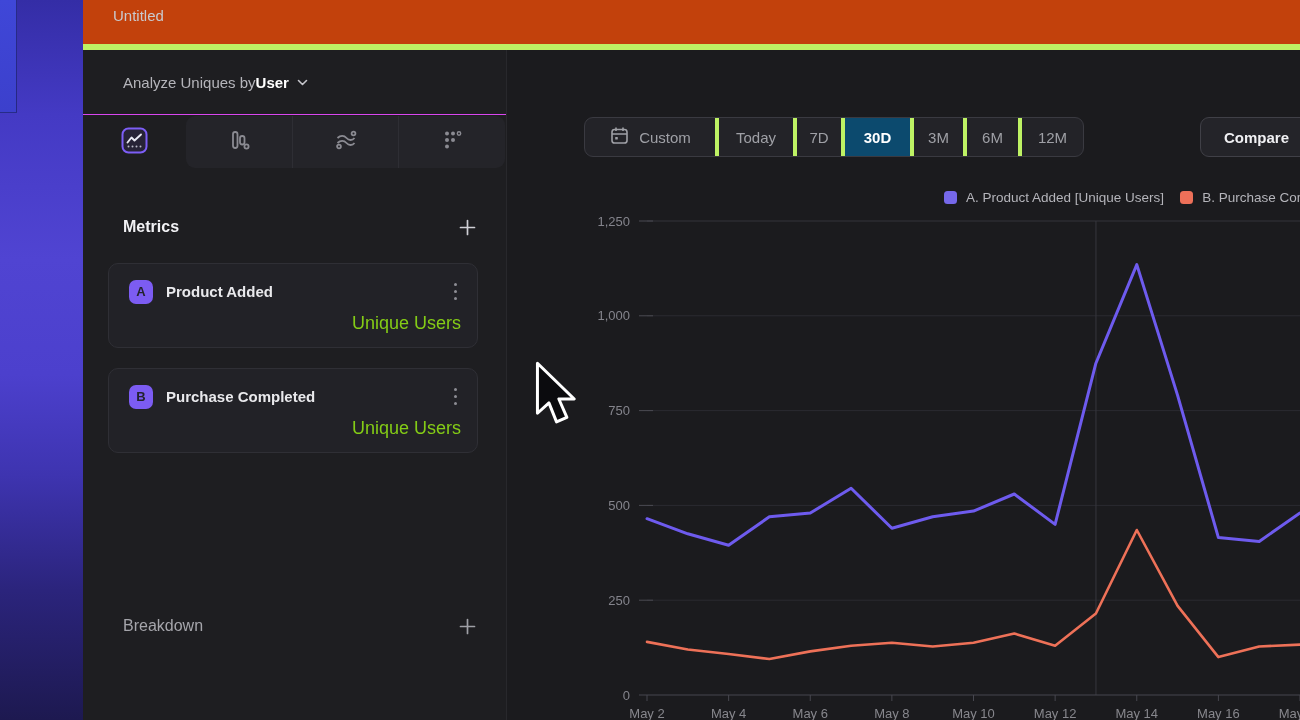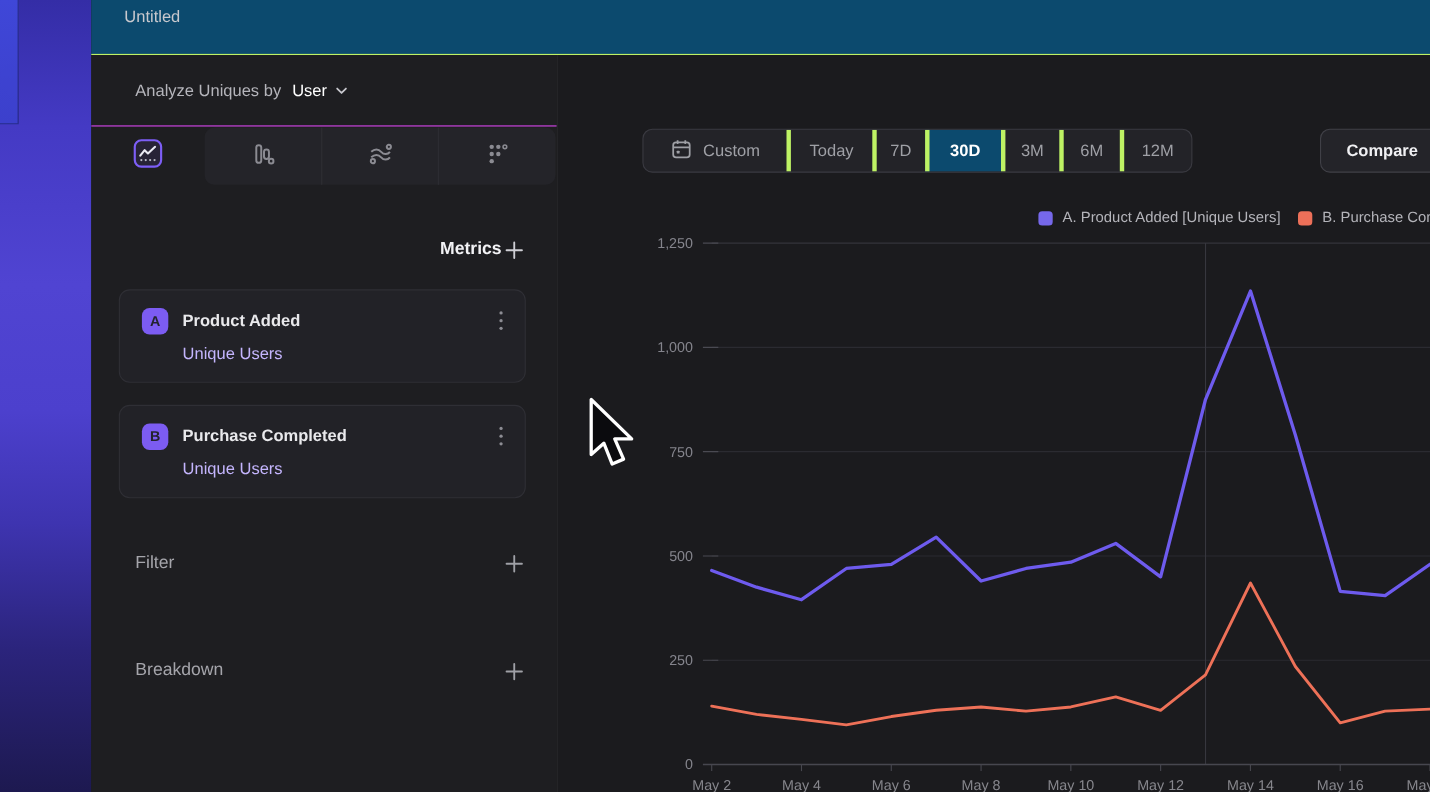--- a/index.html
+++ b/index.html
@@ -15,93 +15,93 @@
     background:linear-gradient(180deg,#342da6 0%,#443ac4 16%,#5044d2 36%,#4c40cd 52%,#3e34b0 66%,#2b247c 82%,#1d1950 100%);
   }
   .grad-corner {
     position:absolute; left:0; top:0; width:17px; height:113px;
     background:linear-gradient(180deg,#3f47d8 0%,#3c40cc 100%);
     border-right:1px solid rgba(10,10,40,.45); border-bottom:1px solid rgba(10,10,40,.45);
   }
   
   .topbar {
     position:absolute; left:83px; top:0; width:1217px; height:50px;
-    background:#0c4a6e; border-bottom:1px solid #bef264;
+    background:#c2410c; border-bottom:6px solid #bef264;
   }
   .topbar .title { position:absolute; left:30px; top:7px; font-size:15px; color:#c9c9ce; }
   .vdivider { position:absolute; left:506px; top:50px; width:1px; height:670px; background:#28282c; }
   .left-panel { position:absolute; left:83px; top:50px; width:423px; height:670px; background:#1e1e21; }
 
   .analyze-row {
     position:absolute; left:0; top:0; width:100%; height:65px;
     border-bottom:1px solid #d946ef; display:flex; align-items:center; padding-left:40px;
     font-size:15px; color:#b5b5bb;
   }
-  .analyze-row .value { color:#ffffff; font-weight:400; margin-left:10px; }
+  .analyze-row .value { color:#ffffff; font-weight:700; margin-left:0; }
   .analyze-row .chev { margin-left:8px; display:inline-flex; }
 
   .tab-strip { position:absolute; left:0; top:65px; width:423px; height:54px; }
   .tab-first { position:absolute; left:0; top:0; width:103px; height:54px; display:flex; align-items:center; justify-content:center; cursor:pointer; }
   .tabs-panel {
     position:absolute; left:103px; top:1px; width:319px; height:52px;
     background:#242429; border-radius:9px; display:flex;
   }
   .tabs-panel .tab { flex:1; display:flex; align-items:center; justify-content:center; cursor:pointer; }
   .tabs-panel .tab + .tab { border-left:1px solid #2e2e34; }
 
   .metrics-header {
     position:absolute; left:40px; top:163px; width:355px; height:28px;
-    display:flex; align-items:center; justify-content:flex-end;
+    display:flex; align-items:center; justify-content:space-between;
   }
   .metrics-header .h { font-size:16px; font-weight:700; color:#f2f2f5; }
   .plus-btn { width:22px; height:22px; display:flex; align-items:center; justify-content:center; cursor:pointer; }
 
   .metric-card {
     position:absolute; left:25px; width:370px; height:85px;
     background:#222227; border:1px solid #2f2f35; border-radius:10px;
     padding:15px 16px 0 20px; cursor:pointer;
   }
   .metric-card.c1 { top:213px; } .metric-card.c2 { top:318px; }
   .card-row { display:flex; align-items:center; }
   .badge {
     width:24px; height:24px; border-radius:7px; background:#7c5cf2;
     color:#23232e; font-size:13px; font-weight:700;
     display:flex; align-items:center; justify-content:center; flex:0 0 auto;
   }
   .metric-title { margin-left:13px; font-size:15px; font-weight:700; color:#e9e9ec; flex:1; }
-  .metric-sub { margin-left:37px; margin-top:9px; font-size:15px; color:#c4b5fd; }
+  .metric-sub { margin-left:37px; margin-top:9px; font-size:18px; color:#84cc16;text-align:right; }
   .kebab { display:flex; flex-direction:column; gap:4px; padding:4px; cursor:pointer; }
   .kebab i { width:3px; height:3px; border-radius:50%; background:#8d8d94; }
 
   .section-row {
     position:absolute; left:40px; width:355px; height:32px;
     display:flex; align-items:center; justify-content:space-between;
   }
-  .section-row.filter { top:446px; } .section-row.breakdown { top:544px; }
+  .section-row.filter { top:446px; } .section-row.breakdown { top:560px; }
   .section-row .h { font-size:16px; font-weight:500; color:#a5a5ab; }
 
   
   .range-group {
     position:absolute; left:584px; top:117px; height:40px; display:flex;
     border:1px solid #3a3a41; border-radius:9px; background:#232328; overflow:hidden;align-items:flex-end;
   }
   .range-item {
     height:100%; display:flex; align-items:center; justify-content:center;
     font-size:15px; color:#9fa0a6; cursor:pointer; gap:9px;
   }
   .range-item + .range-item { border-left:4px solid #bef264; }
   .range-item.selected { background:#0c4a6e; color:#ffffff; font-weight:700; }
   .compare-btn {
     position:absolute; left:1200px; top:117px; width:140px; height:40px;
     border:1px solid #404047; border-radius:9px; background:#242429;
     color:#f0f0f3; font-size:15px; font-weight:600;
     display:flex; align-items:center; padding-left:23px; cursor:pointer;
   }
   .legend { position:absolute; left:944px; top:190px; display:flex; gap:16px; white-space:nowrap; }
-  .legend-item { display:flex; align-items:flex-end; cursor:pointer; }
+  .legend-item { display:flex; align-items:center; cursor:pointer; }
   .swatch { width:13px; height:13px; border-radius:3.5px; margin-right:9px; flex:0 0 auto; }
   .legend-item span { font-size:13.5px; color:#b4b4ba; }
 
   .plot-wrap { position:absolute; left:506px; top:210px; width:794px; height:510px; }
   svg text { font-family:"Liberation Sans", sans-serif; }
 
   .cursor { position:absolute; left:534px; top:361px; width:46px; height:70px; pointer-events:none; }
 </style>
 </head>
 <body>
@@ -204,28 +204,20 @@
         <div class="metric-title">Purchase Completed</div>
         <div class="kebab">
             <i></i>
             <i></i>
             <i></i>
           </div>
       </div>
       <div class="metric-sub">Unique Users</div>
     </div>
 
-    <div class="section-row filter">
-      <span class="h">Filter</span>
-      <span class="plus-btn">
-        <svg width="17" height="17" viewBox="0 0 17 17">
-            <path d="M8.5 1.5 V15.5 M1.5 8.5 H15.5" stroke="#9fa0a6" stroke-width="1.7" stroke-linecap="round"></path>
-          </svg>
-      </span>
-    </div>
 
     <div class="section-row breakdown">
       <span class="h">Breakdown</span>
       <span class="plus-btn">
         <svg width="17" height="17" viewBox="0 0 17 17">
             <path d="M8.5 1.5 V15.5 M1.5 8.5 H15.5" stroke="#9fa0a6" stroke-width="1.7" stroke-linecap="round"></path>
           </svg>
       </span>
     </div>
   </div>

